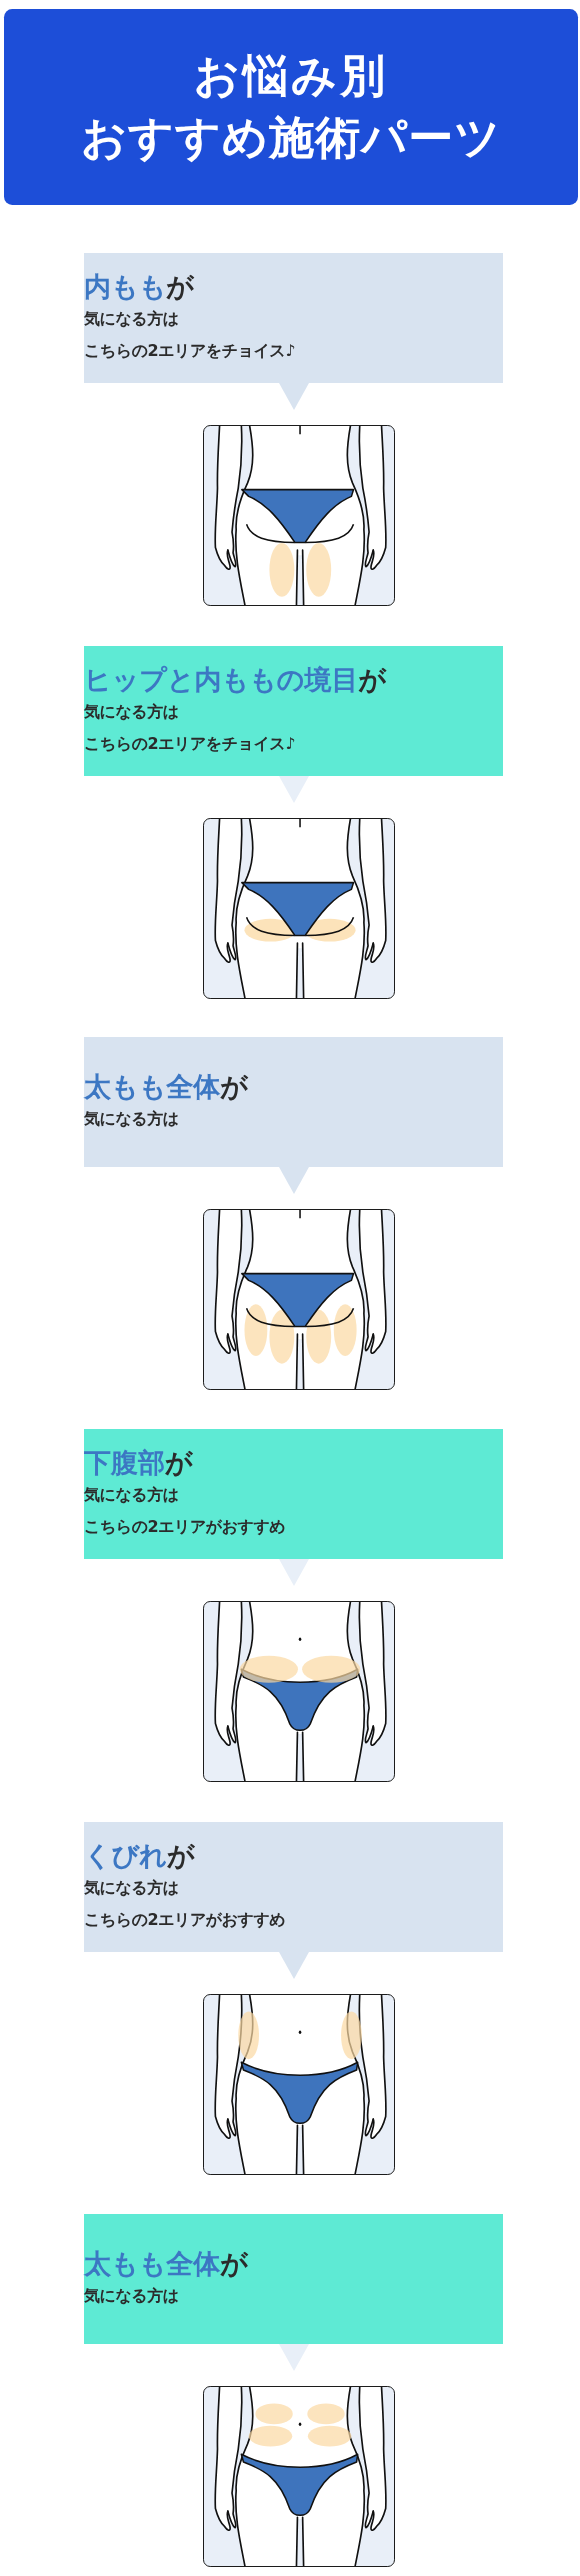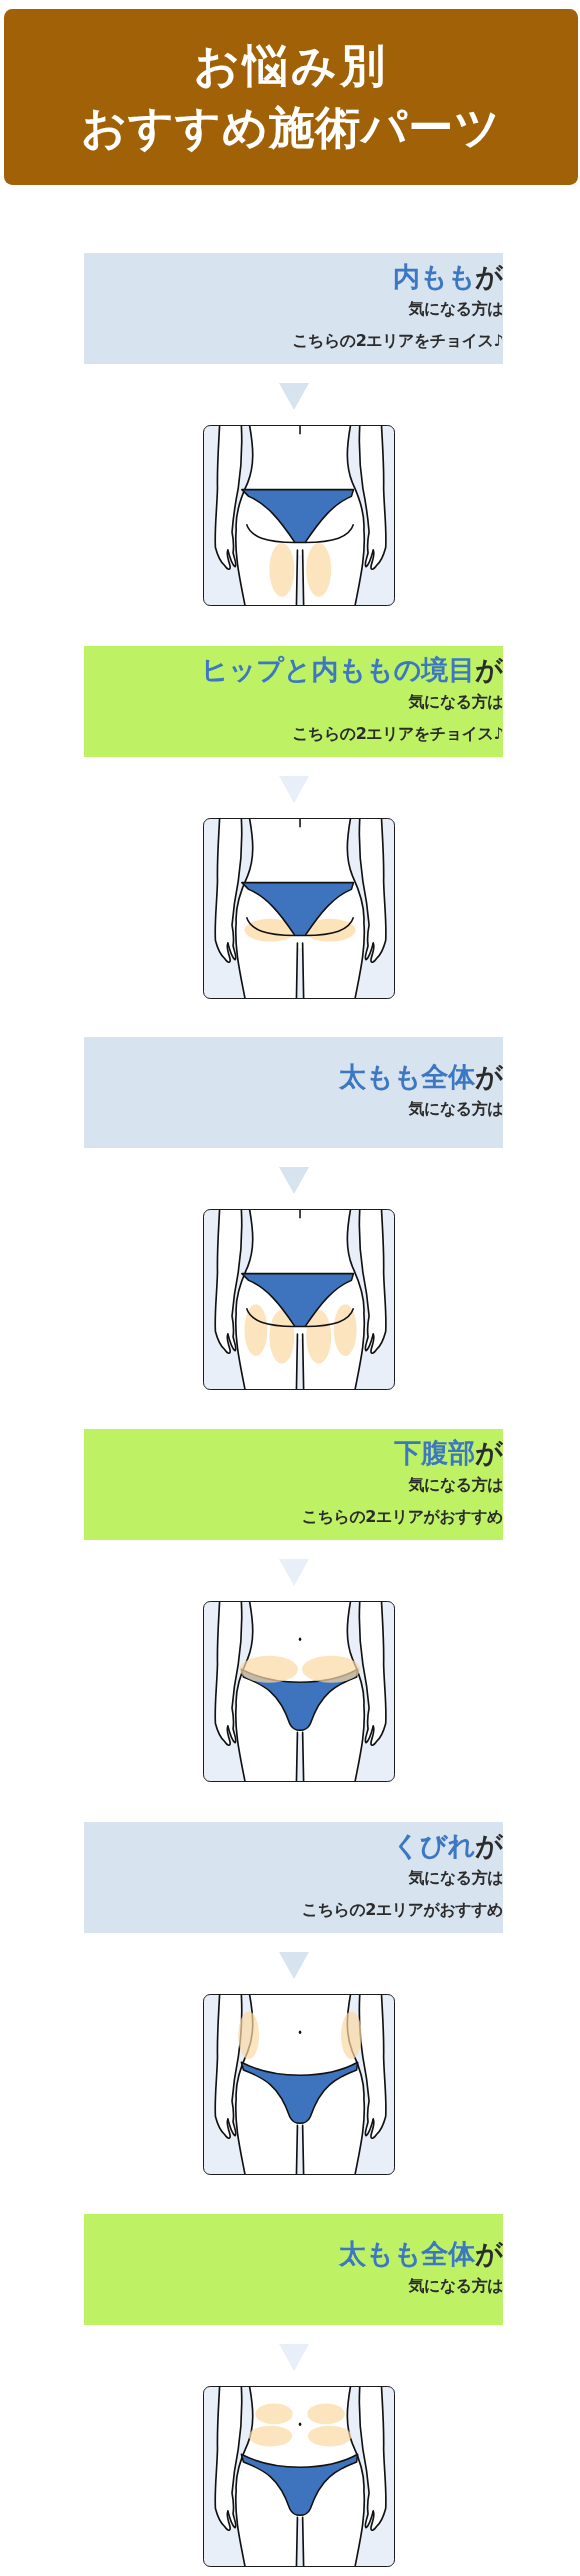--- a/index.html
+++ b/index.html
@@ -1,37 +1,37 @@
 <!DOCTYPE html>
 <html style="font-size:8.2px"><head>
 <meta charset="utf-8">
 <style>
   * { box-sizing: border-box; margin: 0; padding: 0; }
   html, body { width: 580px; background: #ffffff; }
   body { position: relative; height: 2580px; overflow: hidden;
          font-family: "DejaVu Sans", "Liberation Sans", sans-serif; }
 
   .header {
-    position: absolute; left: 4.1px; top: 8.8px; width: 574px; height: 176px;
-    background: #a16207; border-radius: 8.2px;
+    position: absolute; left: 4.1px; top: 8.8px; width: 574px; height: 196px;
+    background: #1d4ed8; border-radius: 8.2px;
     display: flex; flex-direction: column; align-items: center; justify-content: center;
     color: #ffffff; font-weight: bold; text-align: center;
   }
   .header .line1 { font-size: 45px; line-height: 62px; letter-spacing: 3.1px; }
   .header .line2 { font-size: 45px; line-height: 62px; letter-spacing: 1px; }
 
   .section { position: absolute; left: 0; width: 580px; height: 361px; }
 
   .bubble {
-    position: absolute; left: 84px; top: 0; width: 419px; height: 111px;
-    display: flex; flex-direction: column; align-items: flex-end; justify-content: center;
+    position: absolute; left: 84px; top: 0; width: 419px; height: 130px;
+    display: flex; flex-direction: column; align-items: flex-start; justify-content: center;
     text-align: center; font-weight: bold; color: #2b2b2b;
   }
   .bubble.dark { background: #d8e3f0; }
-  .bubble.light { background: #bef264; }
+  .bubble.light { background: #5eead4; }
   .tail {
     position: absolute; left: 279px; top: 130px; width: 0; height: 0;
     border-left: 15px solid transparent; border-right: 15px solid transparent;
     border-top: 27px solid #d8e3f0;
   }
   .tail.light { border-top-color: #e8eff8; }
   .bubble .l1 { font-size: 27px; line-height: 33px; }
   .bubble .l1 .hl { color: #3c77c3; }
   .bubble .l2, .bubble .l3 { font-size: 16px; line-height: 32px; letter-spacing: -0.5px; }
 

